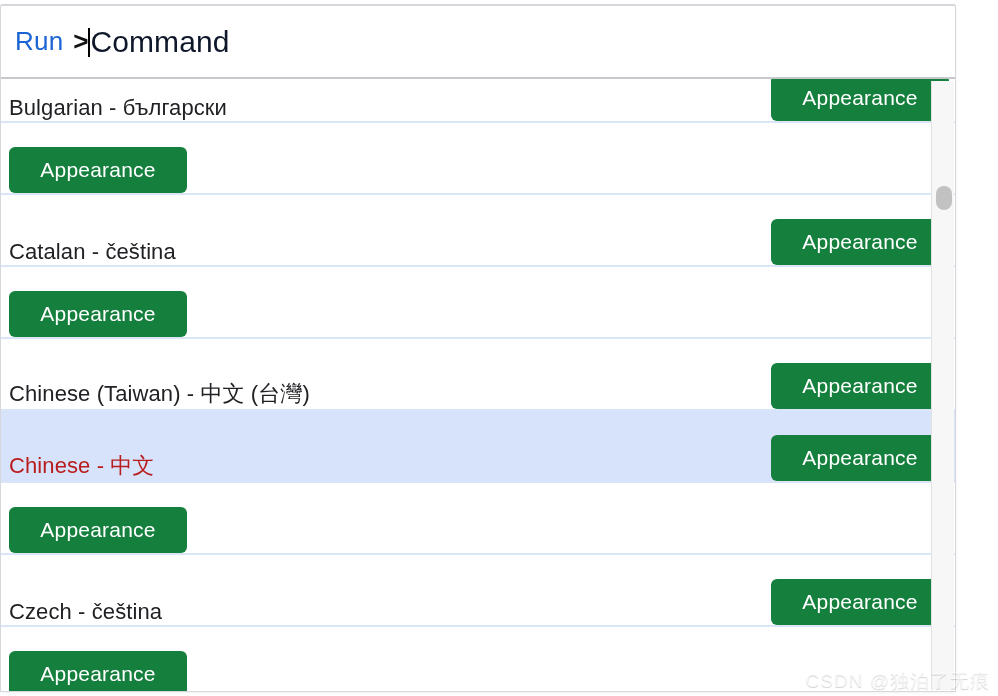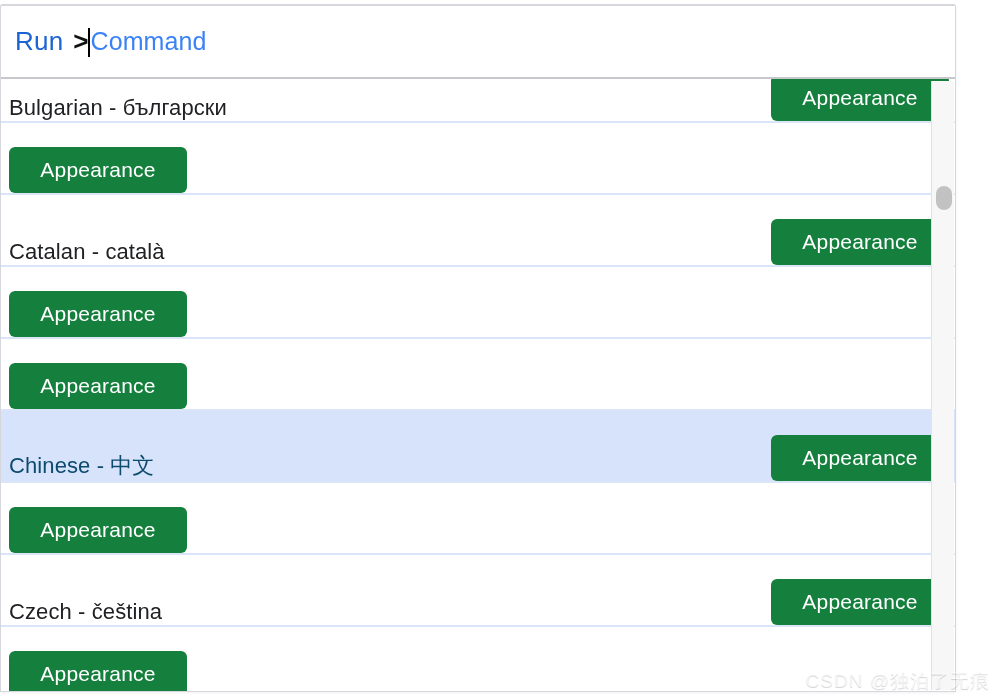--- a/index.html
+++ b/index.html
@@ -82,22 +82,22 @@
   #text-caret {
     display: inline-block;
     width: 2px;
     height: 29px;
     background: #000000;
     margin: 0 0 0 0px;
     position: relative;
     top: 1px;
   }
   #command-placeholder {
-    font-size: 25px;
-    color: #3b82f6;
+    font-size: 30px;
+    color: #0f172a;
     letter-spacing: 0.1px;
   }
 
   
   #results-area {
     position: absolute;
     left: 0;
     top: 73px;
     width: 100%;
     bottom: 0;
@@ -123,21 +123,21 @@
   .result-row.is-selected {
     background: #d7e3fb;
   }
   .result-label {
     font-size: 22px;
     color: #202124;
     letter-spacing: 0.1px;
     white-space: nowrap;
   }
   .result-row.is-selected .result-label {
-    color: #0c4a6e;
+    color: #b91c1c;
   }
   .appearance-btn {
     flex: 0 0 auto;
     width: 178px;
     height: 46px;
     background: #15803d;
     color: #ffffff;
     border: none;
     border-radius: 6px;
     font-family: "Liberation Sans", "DejaVu Sans", sans-serif;
@@ -208,27 +208,28 @@
     <div id="results-list">
 
     <div class="result-row">
           <span class="result-label">Bulgarian - български</span>
           <button class="appearance-btn">Appearance</button>
         </div>
         <div class="result-row">
           <button class="appearance-btn">Appearance</button>
         </div>
         <div class="result-row">
-          <span class="result-label">Catalan - català</span>
-          <button class="appearance-btn">Appearance</button>
-        </div>
-        <div class="result-row">
-          <button class="appearance-btn">Appearance</button>
-        </div>
-        <div class="result-row">
+          <span class="result-label">Catalan - čeština</span>
+          <button class="appearance-btn">Appearance</button>
+        </div>
+        <div class="result-row">
+          <button class="appearance-btn">Appearance</button>
+        </div>
+        <div class="result-row">
+          <span class="result-label">Chinese (Taiwan) - 中文 (台灣)</span>
           <button class="appearance-btn">Appearance</button>
         </div>
         <div class="result-row is-selected">
           <span class="result-label">Chinese - 中文</span>
           <button class="appearance-btn">Appearance</button>
         </div>
         <div class="result-row">
           <button class="appearance-btn">Appearance</button>
         </div>
         <div class="result-row">

